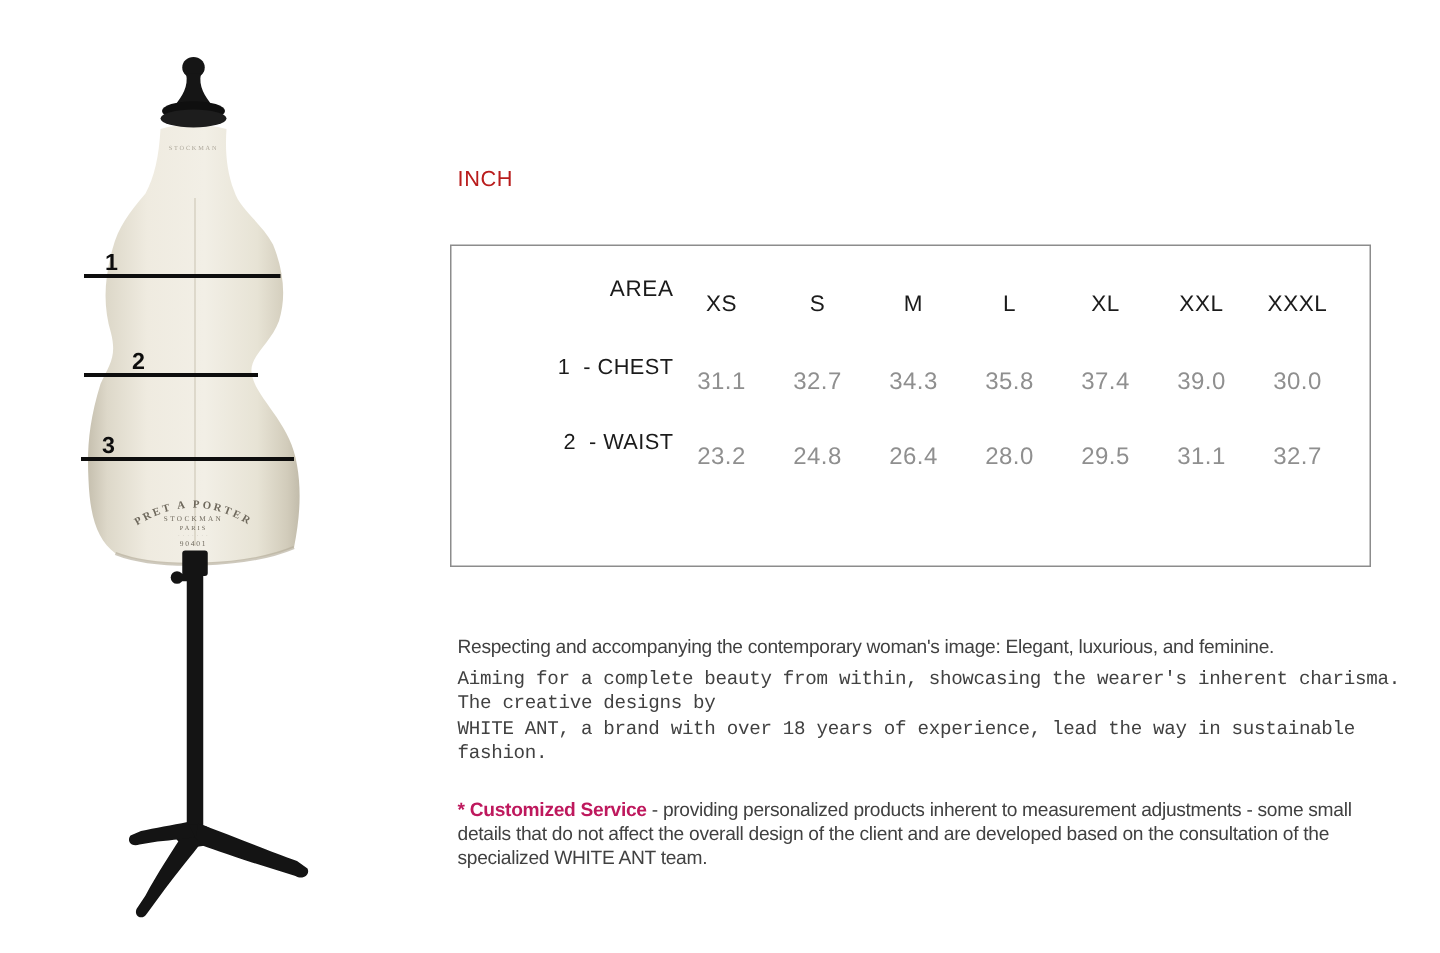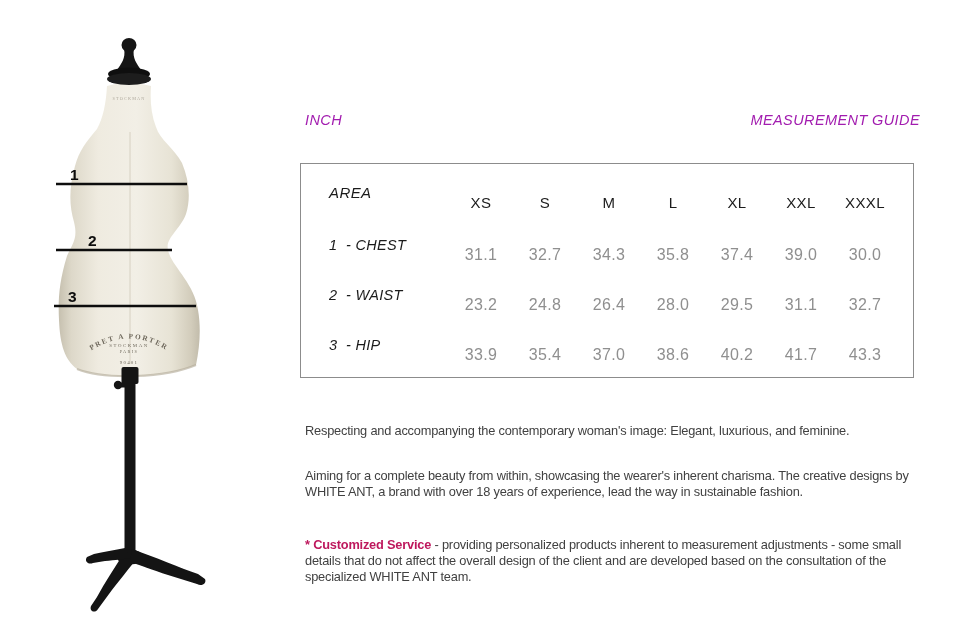--- a/index.html
+++ b/index.html
@@ -9,46 +9,46 @@
     -webkit-font-smoothing:antialiased;
   }
   
   .figure-wrap{position:absolute;left:0;top:0;width:280px;height:635px;}
   
   .guide-header{
     position:absolute;left:305px;right:40px;top:112px;
     display:flex;justify-content:space-between;align-items:flex-start;
   }
   .unit-label,.guide-title{
-    font-size:14.5px;color:#a21caf;letter-spacing:0.4px;font-style:italic;
+    font-size:14.5px;color:#b91c1c;letter-spacing:0.4px;
   }
   
   .size-table{
     position:absolute;left:300px;top:163px;width:614px;height:215px;
     border:1px solid #8c8c8c;box-sizing:border-box;
     display:flex;flex-direction:column;background:#fff;
   }
   .t-row{display:flex;align-items:center;padding:0 16px 0 28px;}
   .t-head{height:56px;}
   .t-body{height:50px;}
-  .cell-area{flex:0 0 120px;text-align:left;white-space:pre;font-style:italic;}
+  .cell-area{flex:0 0 120px;text-align:right;white-space:pre;}
   .cell{flex:1;text-align:center;margin-top:20px;}
   .t-head .cell-area,.t-head .cell{
     color:#1b1b1b;font-size:15px;letter-spacing:0.4px;
   }
   .t-body .cell-area{color:#1b1b1b;font-size:14.5px;letter-spacing:0.3px;}
   .t-body .cell{color:#8f8f8f;font-size:16px;letter-spacing:0.3px;}
   
   .desc{
     position:absolute;left:305px;top:423px;width:652px;
     font-size:12.8px;line-height:16.2px;color:#414141;letter-spacing:-0.2px;
   }
   .desc p{margin:0;white-space:pre-line;}
-  .desc .gap1{margin-bottom:29px;}
-  .desc .gap2{margin-bottom:36px;}
+  .desc .gap1{margin-bottom:6px;}
+  .desc .gap2{margin-bottom:22px;font-family:Liberation Mono, monospace;}
   .desc b{color:#be185d;}
 </style>
 </head>
 <body>
 
 <div class="figure-wrap">
   <svg width="280" height="635" viewBox="0 0 280 635">
     <defs>
       <linearGradient id="bodyGrad" x1="0" y1="0" x2="1" y2="0">
         <stop offset="0" stop-color="#c6c0af"></stop>
@@ -123,21 +123,20 @@
     <g fill="#0d0d0d" font-size="15.5" font-weight="600" font-family="Liberation Sans, sans-serif">
       <text x="70" y="180">1</text>
       <text x="88" y="246">2</text>
       <text x="68" y="302">3</text>
     </g>
   </svg>
 </div>
 
 <div class="guide-header">
   <span class="unit-label">INCH</span>
-  <span class="guide-title">MEASUREMENT GUIDE</span>
 </div>
 
 <div class="size-table">
   <div class="t-row t-head">
     <span class="cell-area">AREA</span>
     <span class="cell">XS</span>
     <span class="cell">S</span>
     <span class="cell">M</span>
     <span class="cell">L</span>
     <span class="cell">XL</span>
@@ -160,30 +159,20 @@
     <span class="cell-area">2  - WAIST</span>
     <span class="cell">23.2</span>
     <span class="cell">24.8</span>
     <span class="cell">26.4</span>
     <span class="cell">28.0</span>
     <span class="cell">29.5</span>
     <span class="cell">31.1</span>
     <span class="cell">32.7</span>
   </div>
 
-  <div class="t-row t-body">
-    <span class="cell-area">3  - HIP</span>
-    <span class="cell">33.9</span>
-    <span class="cell">35.4</span>
-    <span class="cell">37.0</span>
-    <span class="cell">38.6</span>
-    <span class="cell">40.2</span>
-    <span class="cell">41.7</span>
-    <span class="cell">43.3</span>
-  </div>
 </div>
 
 <div class="desc">
   <p class="gap1">Respecting and accompanying the contemporary woman's image: Elegant, luxurious, and feminine.</p>
   <p class="gap2">Aiming for a complete beauty from within, showcasing the wearer's inherent charisma. The creative designs by
 WHITE ANT, a brand with over 18 years of experience, lead the way in sustainable fashion.</p>
   <p><b>* Customized Service</b><span> - providing personalized products inherent to measurement adjustments - some small
 details that do not affect the overall design of the client and are developed based on the consultation of the
 specialized WHITE ANT team.</span></p>
 </div>

